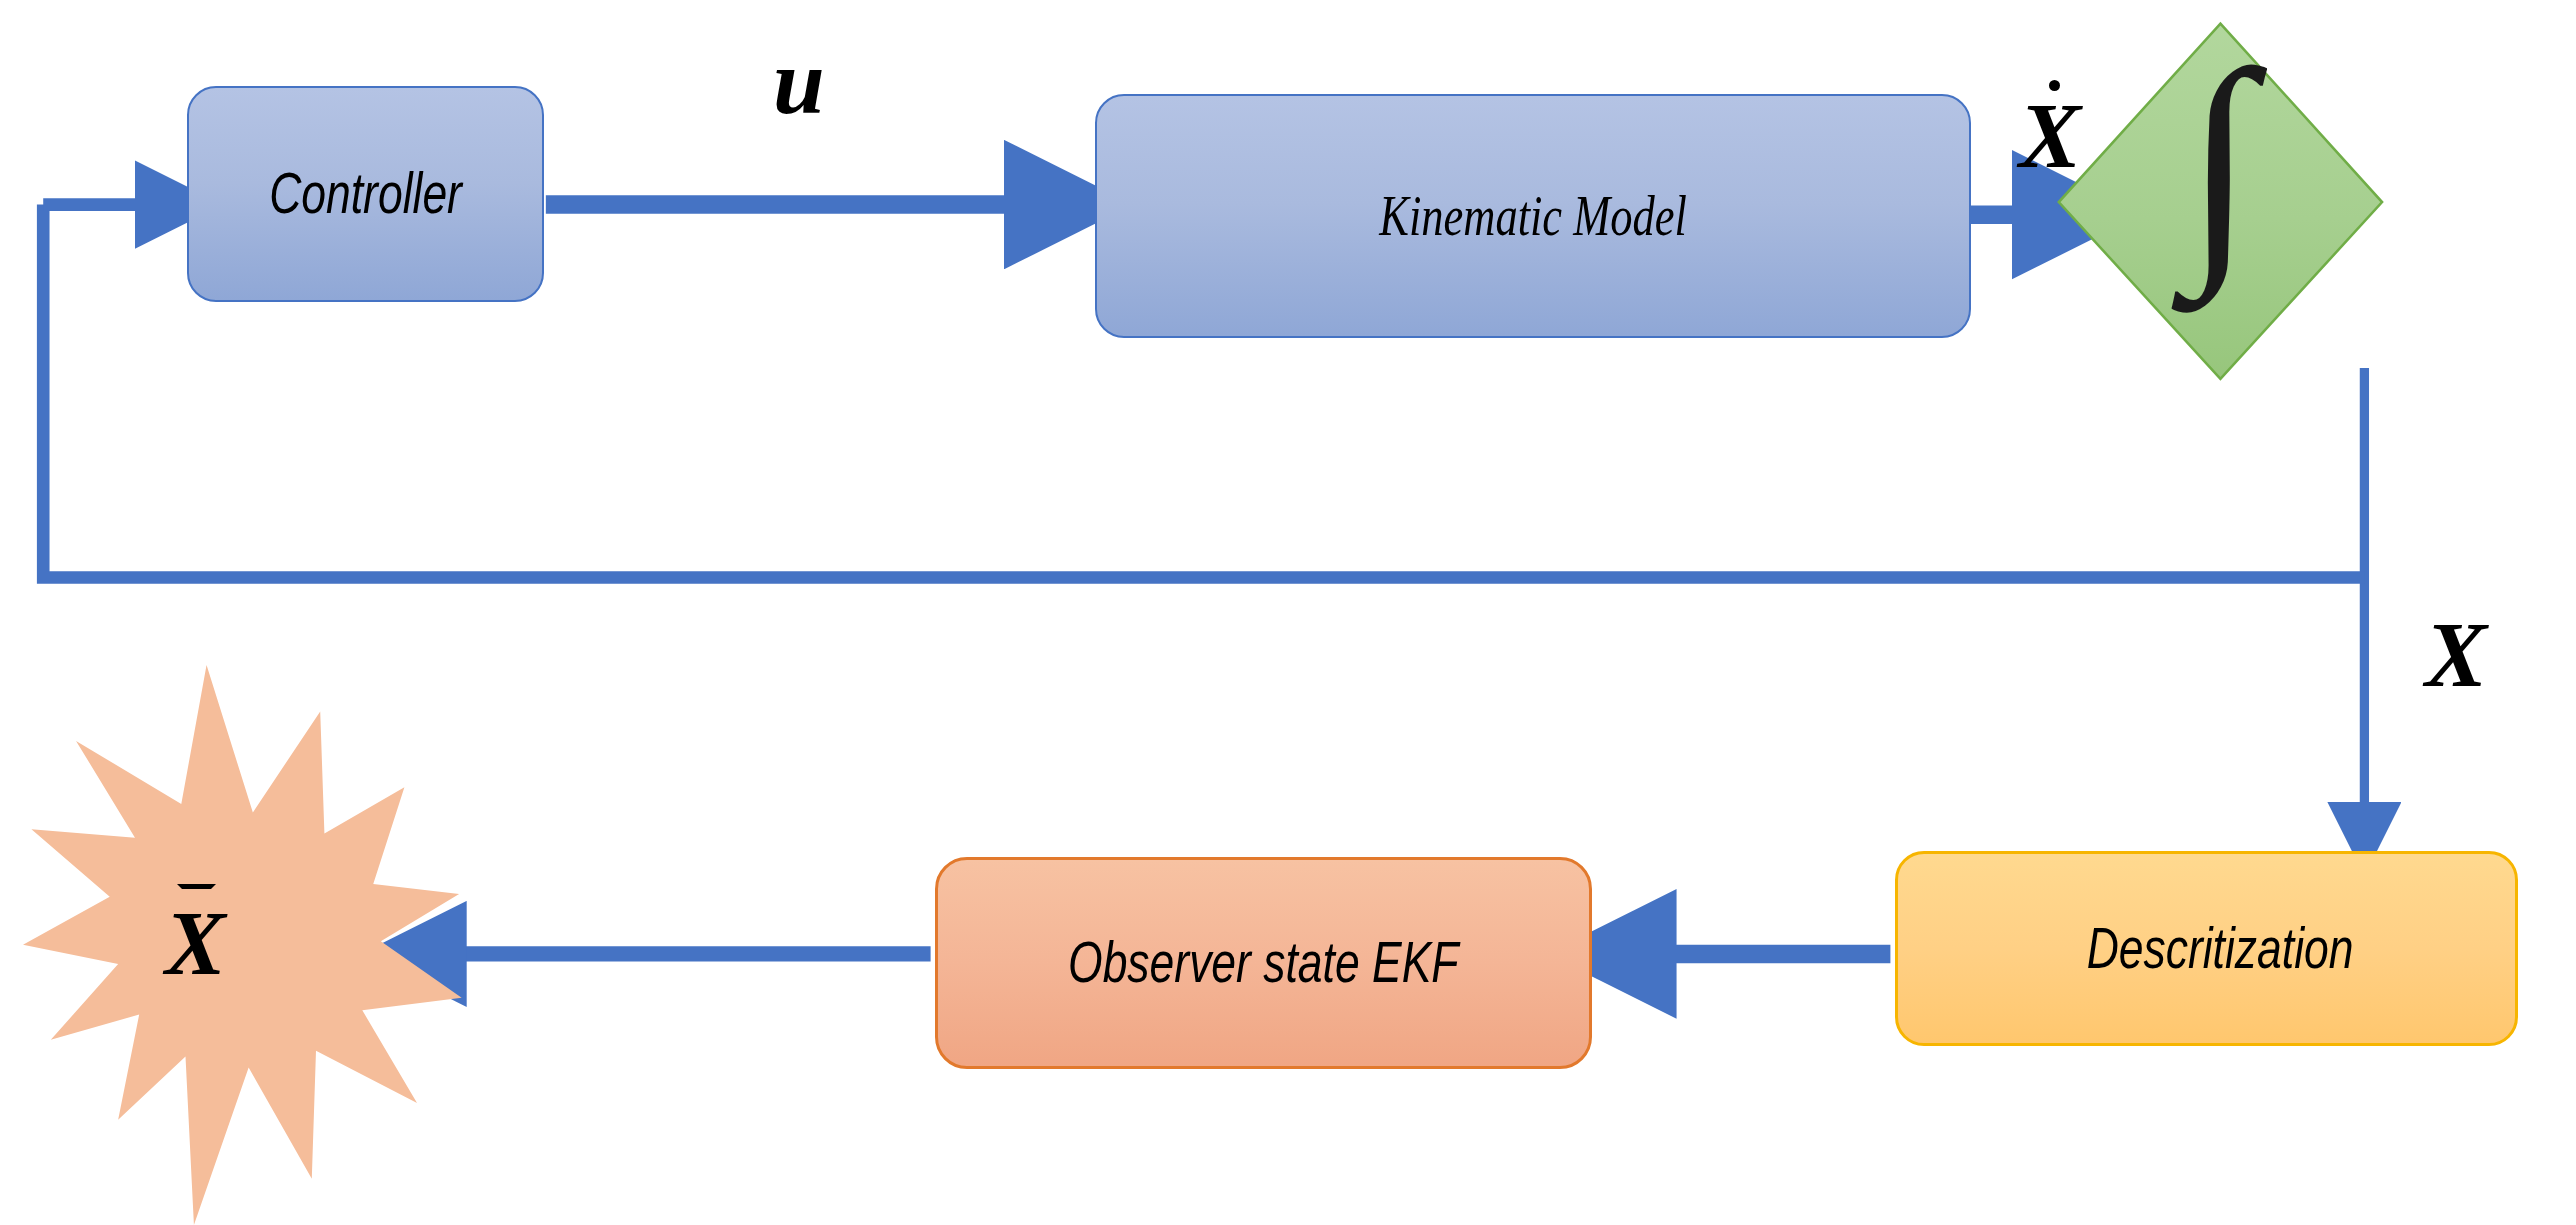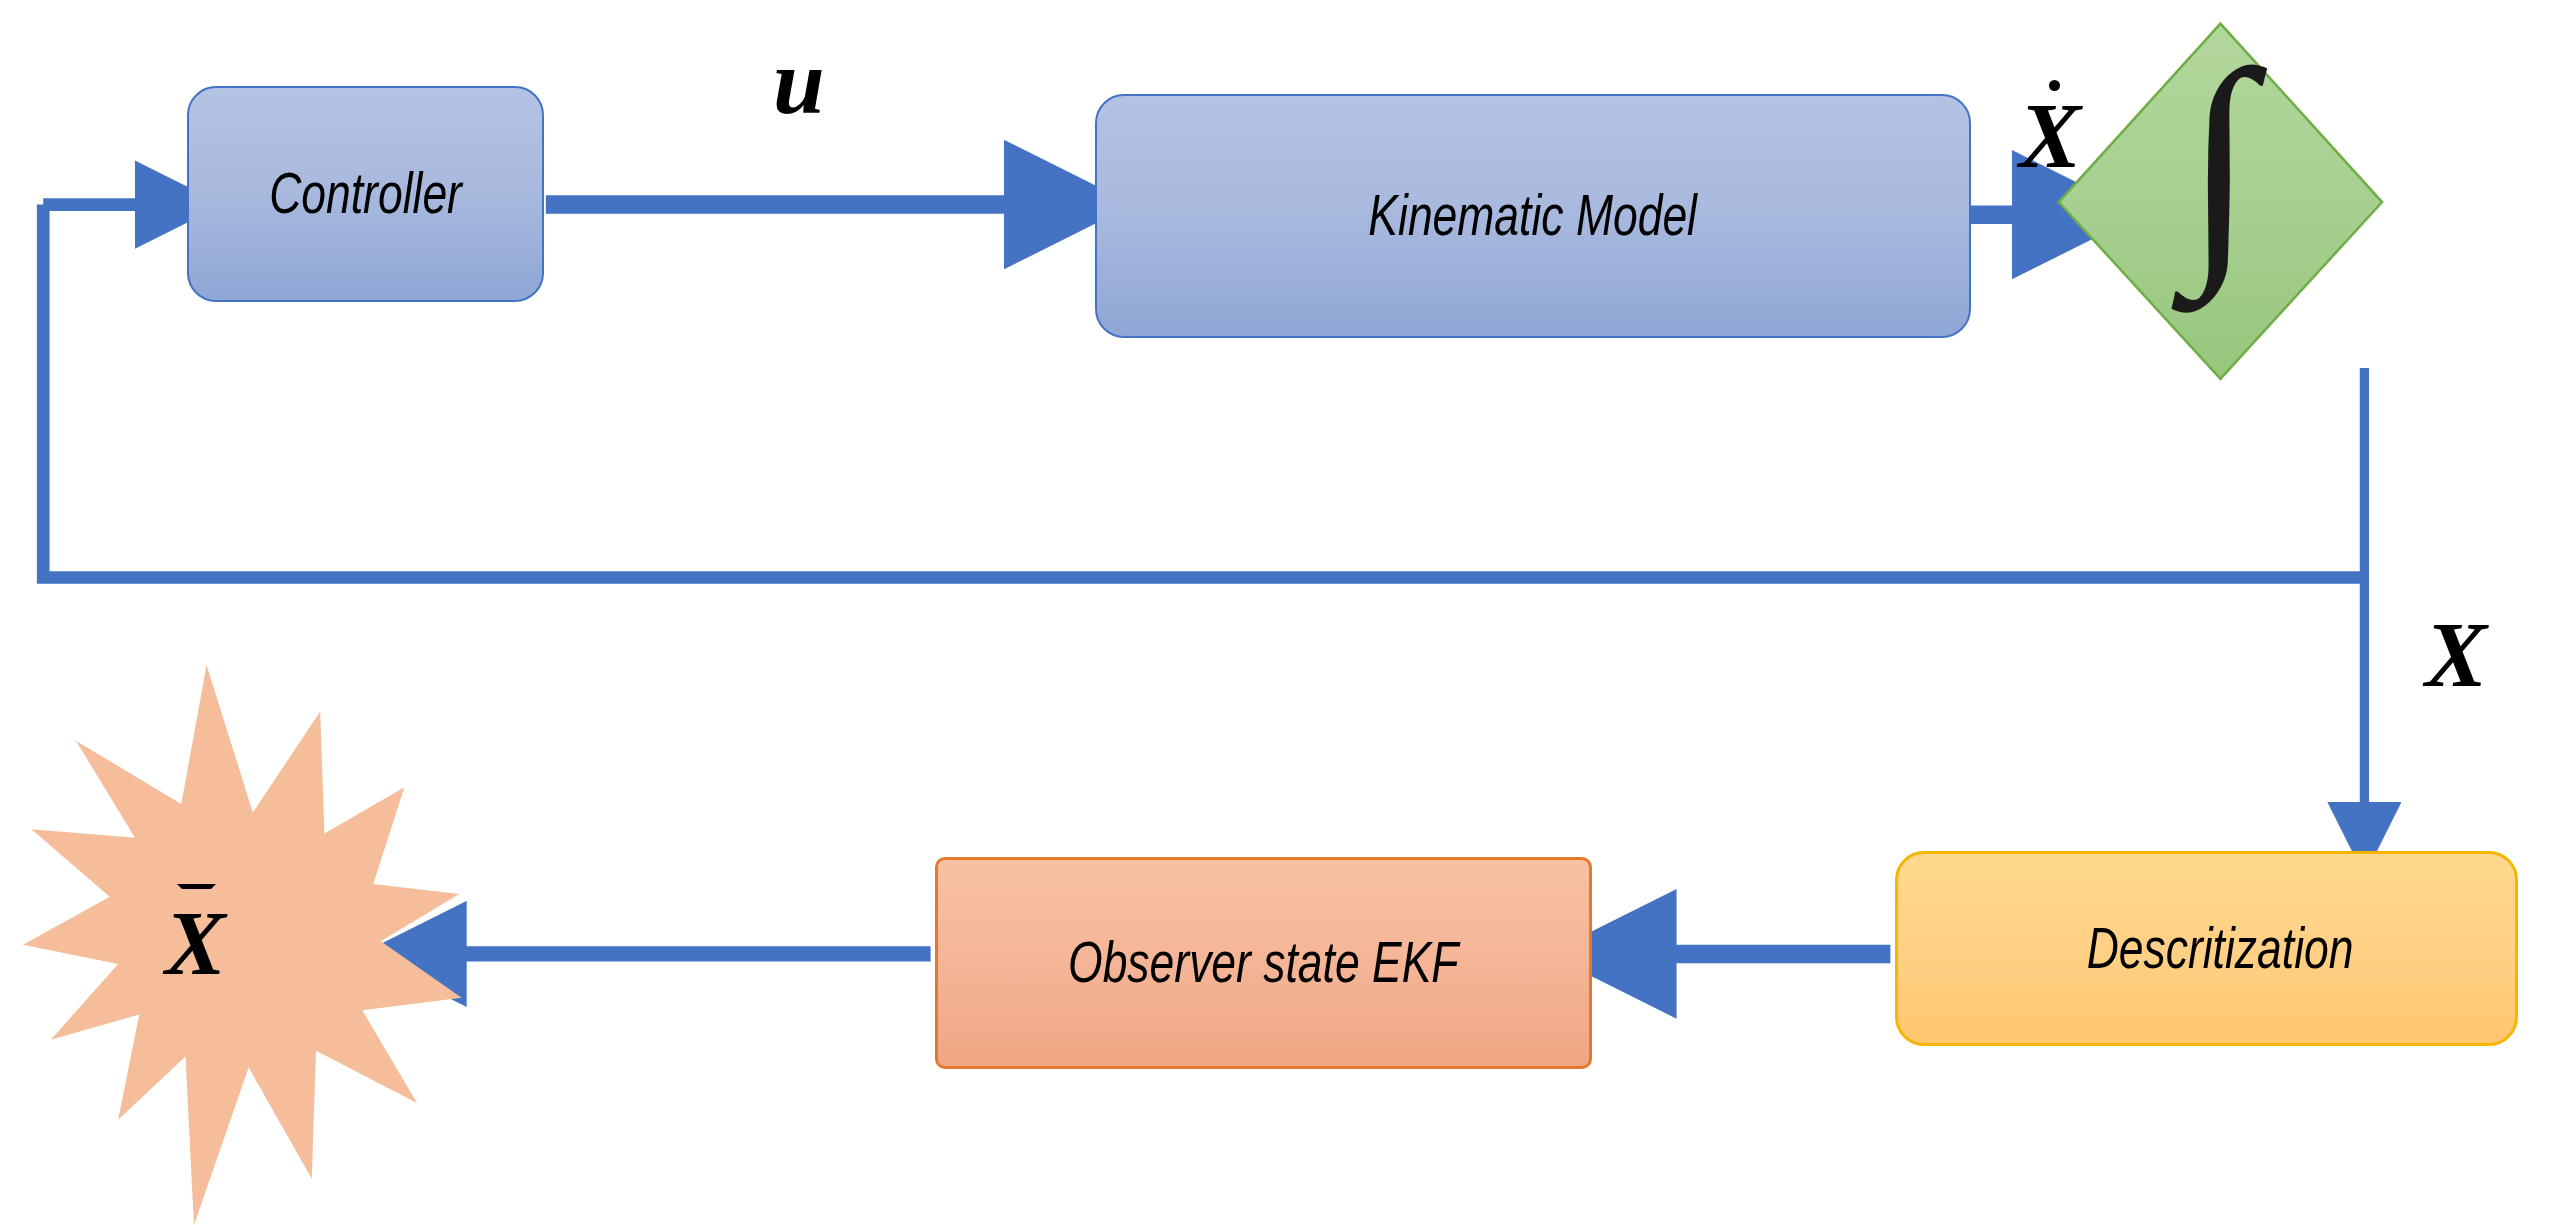--- a/index.html
+++ b/index.html
@@ -41,21 +41,21 @@
     white-space: nowrap;
   }
   .box-blue {
     background: linear-gradient(180deg, #b4c3e4 0%, #a9bade 45%, #8fa7d6 100%);
     border: 2.5px solid #4573c4;
     border-radius: 29px;
   }
   .box-orange {
     background: linear-gradient(180deg, #f7c2a2 0%, #f4b596 50%, #f0a684 100%);
     border: 3.4px solid #e2792c;
-    border-radius: 10px;
+    border-radius: 32px;
   }
   .box-amber {
     background: linear-gradient(180deg, #ffd98f 0%, #ffd085 50%, #ffc76e 100%);
     border: 3.4px solid #f7b500;
     border-radius: 29px;
     padding-left: 28px;
   }
   
   .mlabel {
     position: absolute;
@@ -151,21 +151,21 @@
 
   <svg class="layer" viewBox="0 0 3059 1455">
     <polygon points="2637,28 2829,240 2637,450 2445,240" fill="url(#diamondGrad)" stroke="#70ad47" stroke-width="3"></polygon>
   </svg>
   <span class="integral" style="left:2185px; top:34px; font-size:253px;">∫</span>
 
   <div class="node box-blue" style="left:187px; top:86px; width:357px; height:216px;">
     <span class="node-label" style="font-size:57px;">Controller</span>
   </div>
 
-  <div class="node box-blue" style="left:1095px; top:94px; width:876px; height:244px;">
+  <div class="node box-blue" style="left:1095px; top:94px; width:876px; height:244px;font-family:Liberation Serif, serif;">
     <span class="node-label" style="font-size:57px;">Kinematic Model</span>
   </div>
 
   <div class="node box-amber" style="left:1895px; top:851px; width:623px; height:195px;">
     <span class="node-label" style="font-size:57px;">Descritization</span>
   </div>
 
   <div class="node box-orange" style="left:935px; top:857px; width:657px; height:212px;">
     <span class="node-label" style="font-size:57px;">Observer state EKF</span>
   </div>

